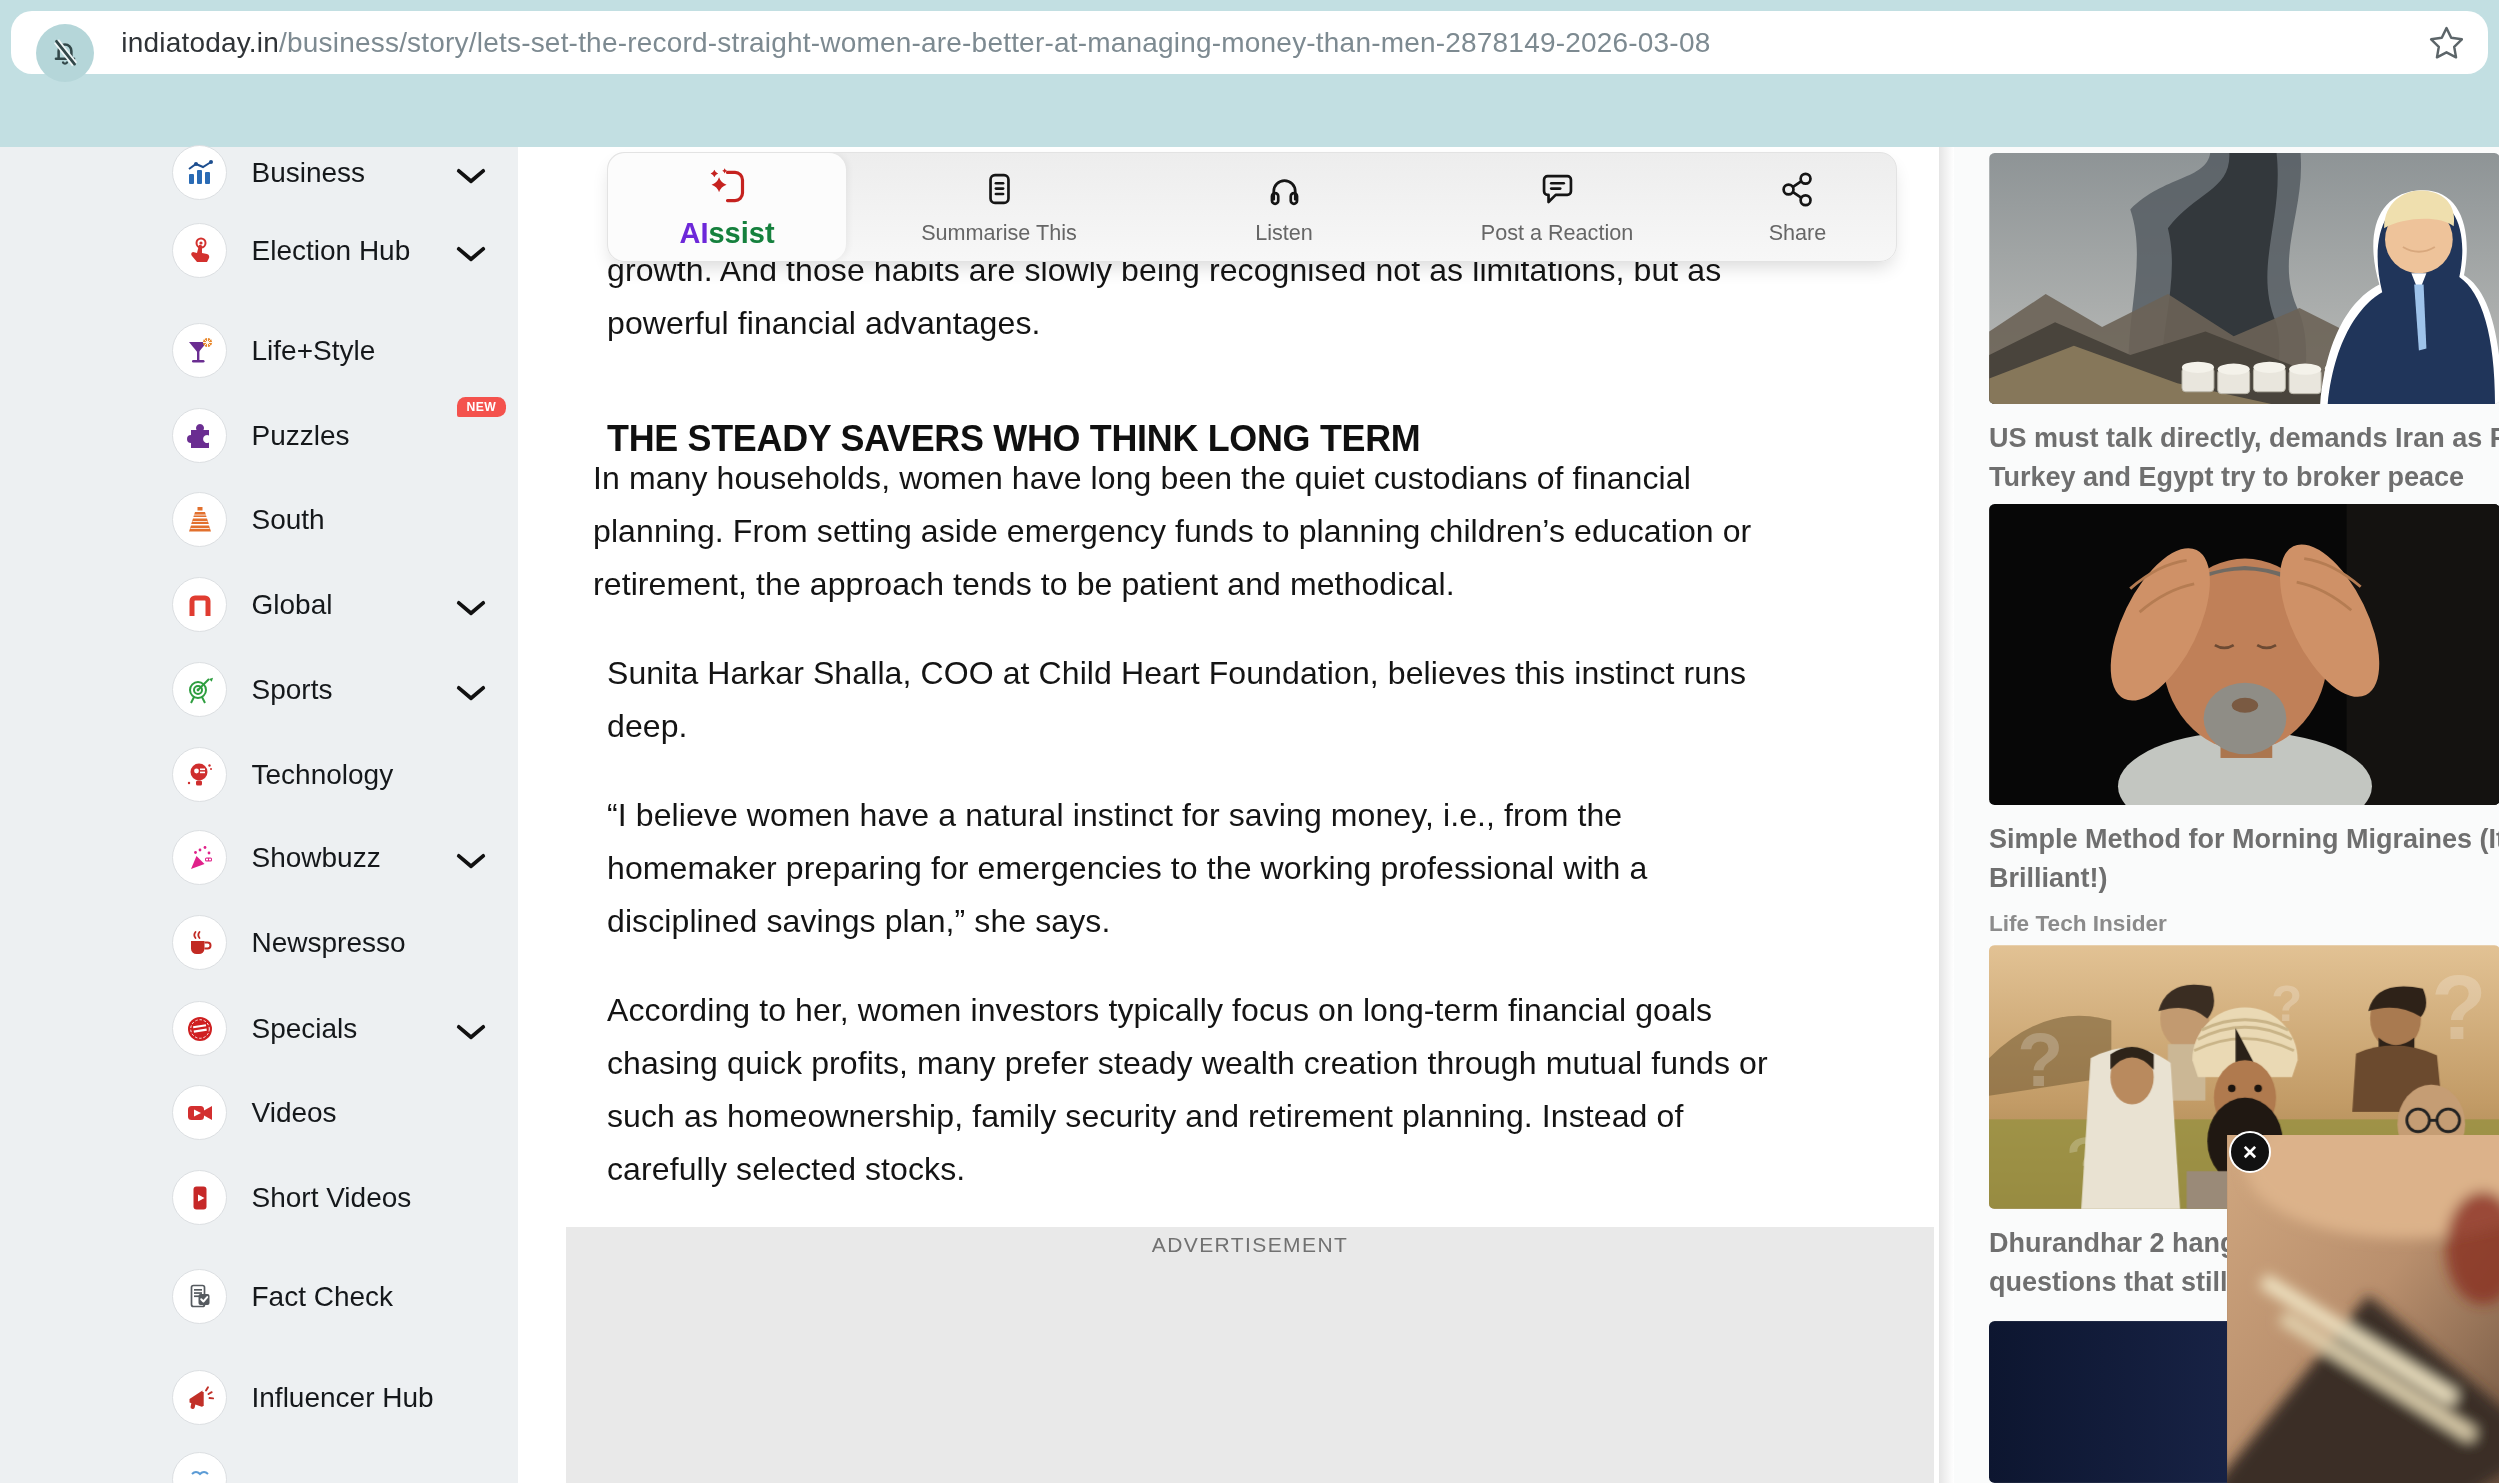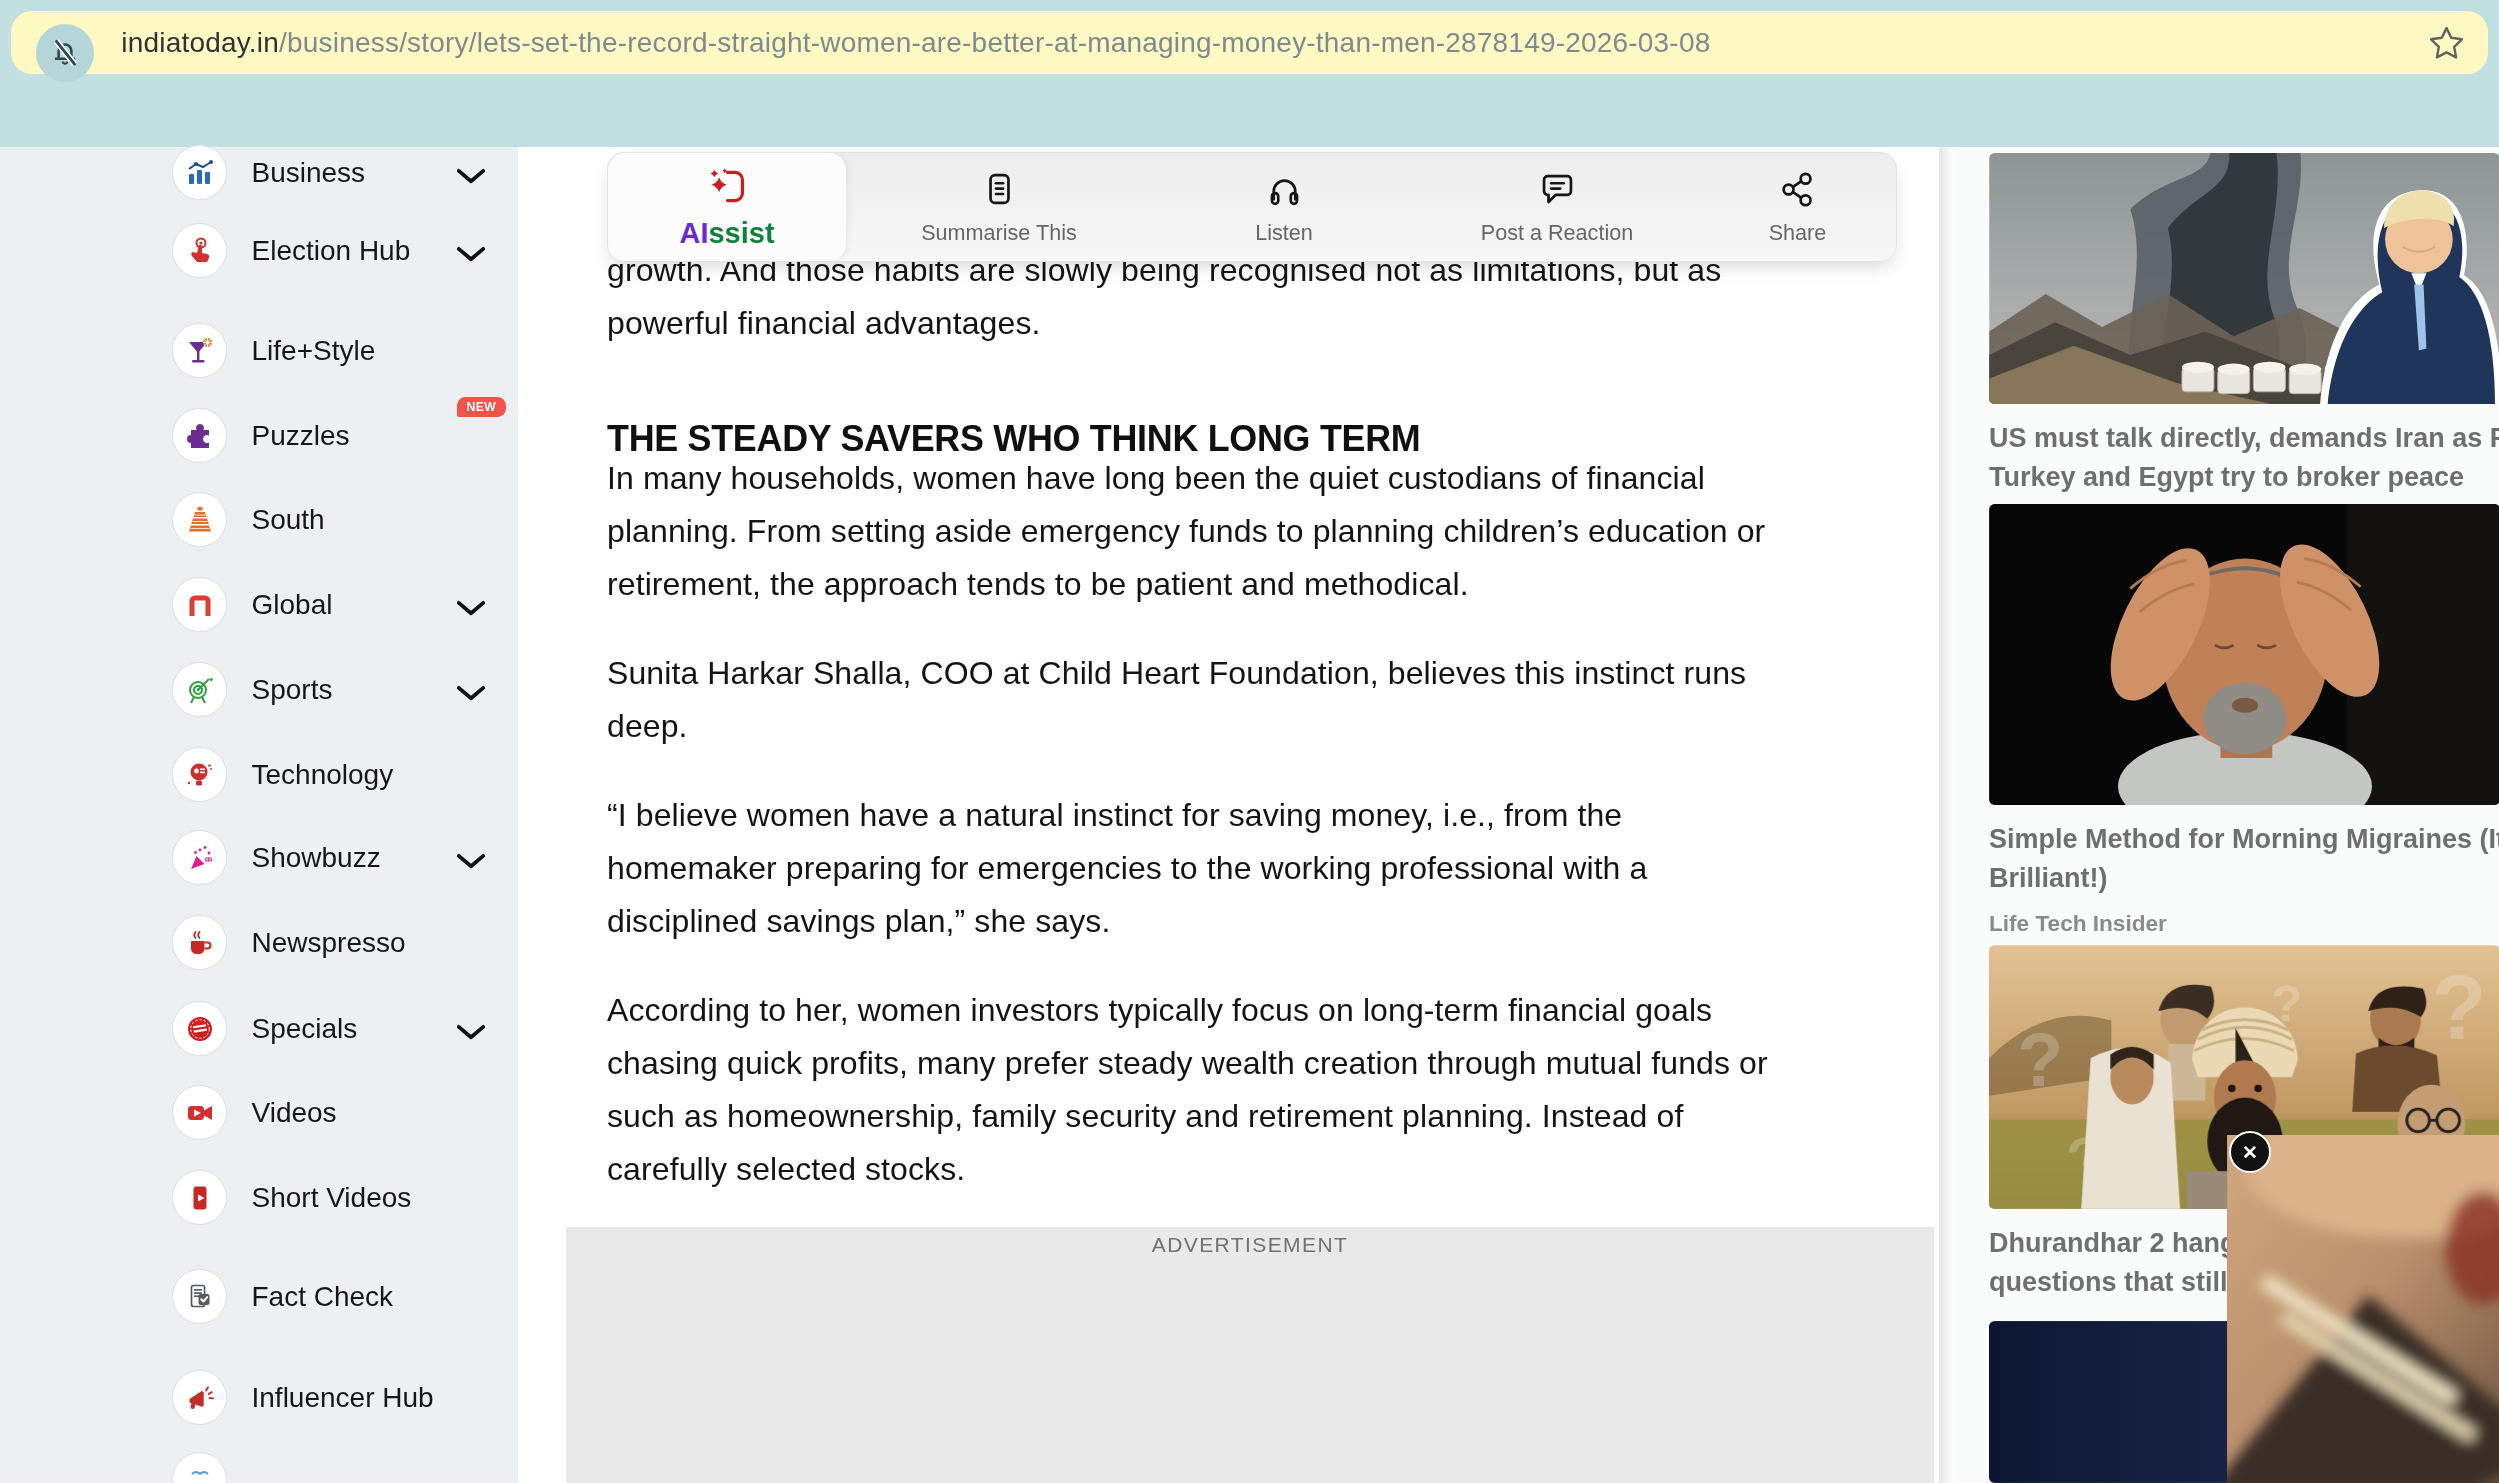--- a/index.html
+++ b/index.html
@@ -1,21 +1,21 @@
 <!DOCTYPE html>
 <html style="font-size:15px"><head>
 <meta charset="utf-8">
 <style>
   html,body{margin:0;padding:0;}
   .page{position:relative;width:2500px;height:1483px;overflow:hidden;background:#ffffff;
         font-family:"Liberation Sans",sans-serif;-webkit-font-smoothing:antialiased;}
 
   
   .chrome{position:absolute;left:0;top:0;width:2500px;height:147px;background:#c2dfe2;}
-  .url-pill{position:absolute;left:11.3px;top:11.3px;width:2477px;height:63px;background:#fef9c3;
+  .url-pill{position:absolute;left:11.3px;top:11.3px;width:2477px;height:63px;background:#ffffff;
             border-radius:21px;display:flex;align-items:center;}
   .bell-circle{position:absolute;left:24.5px;top:13px;width:58px;height:58px;border-radius:50%;
                background:#b5d6d9;display:flex;align-items:center;justify-content:center;}
   .url-text{position:absolute;left:110px;top:0;height:63px;display:flex;align-items:center;
             font-size:28px;letter-spacing:0.2px;white-space:nowrap;overflow:hidden;width:2259px;}
   .url-domain{color:#2f3337;}
   .url-path{color:#7d8a91;}
   .star-wrap{position:absolute;right:21px;top:12.2px;width:41px;height:41px;}
 
   
@@ -43,21 +43,21 @@
           justify-content:center;gap:8.5px;cursor:pointer;background:transparent;border:none;}
   .tb-btn .tb-label{font-size:21.6px;color:#666666;white-space:nowrap;}
   .tb-active{background:#fcfcfc;border-radius:17px;box-shadow:1.9px 0 7.5px rgba(0,0,0,.06);}
   .assist-label{font-size:29px;white-space:nowrap;}
   .assist-accent{color:#6d28d9;font-weight:800;}
   .assist-rest{color:#15803d;font-weight:700;}
   .a-line{position:relative;font-size:32px;line-height:53px;color:#141414;white-space:nowrap;letter-spacing:0.1px;}
   .intro{position:absolute;left:607px;top:244px;}
   .sec-head{position:absolute;left:607px;top:387px;font-size:37px;font-weight:800;color:#101010;
             letter-spacing:-0.3px;transform:scaleX(.97);transform-origin:left;white-space:nowrap;}
-  .para1{position:absolute;left:607px;top:452px;}
+  .para1{position:absolute;left:593px;top:452px;}
   .para2{position:absolute;left:607px;top:647px;}
   .para3{position:absolute;left:607px;top:789px;}
   .para4{position:absolute;left:607px;top:984px;}
 
   .ad-box{position:absolute;left:566px;top:1227px;width:1368px;height:256px;background:#e9e9e9;}
   .ad-label{padding-top:6px;text-align:center;font-size:21px;letter-spacing:1.4px;color:#717171;}
 
   
   .rail-item{position:absolute;left:1989px;width:511px;cursor:pointer;}
   .thumb{width:511px;border-radius:5.6px;overflow:hidden;display:block;}

